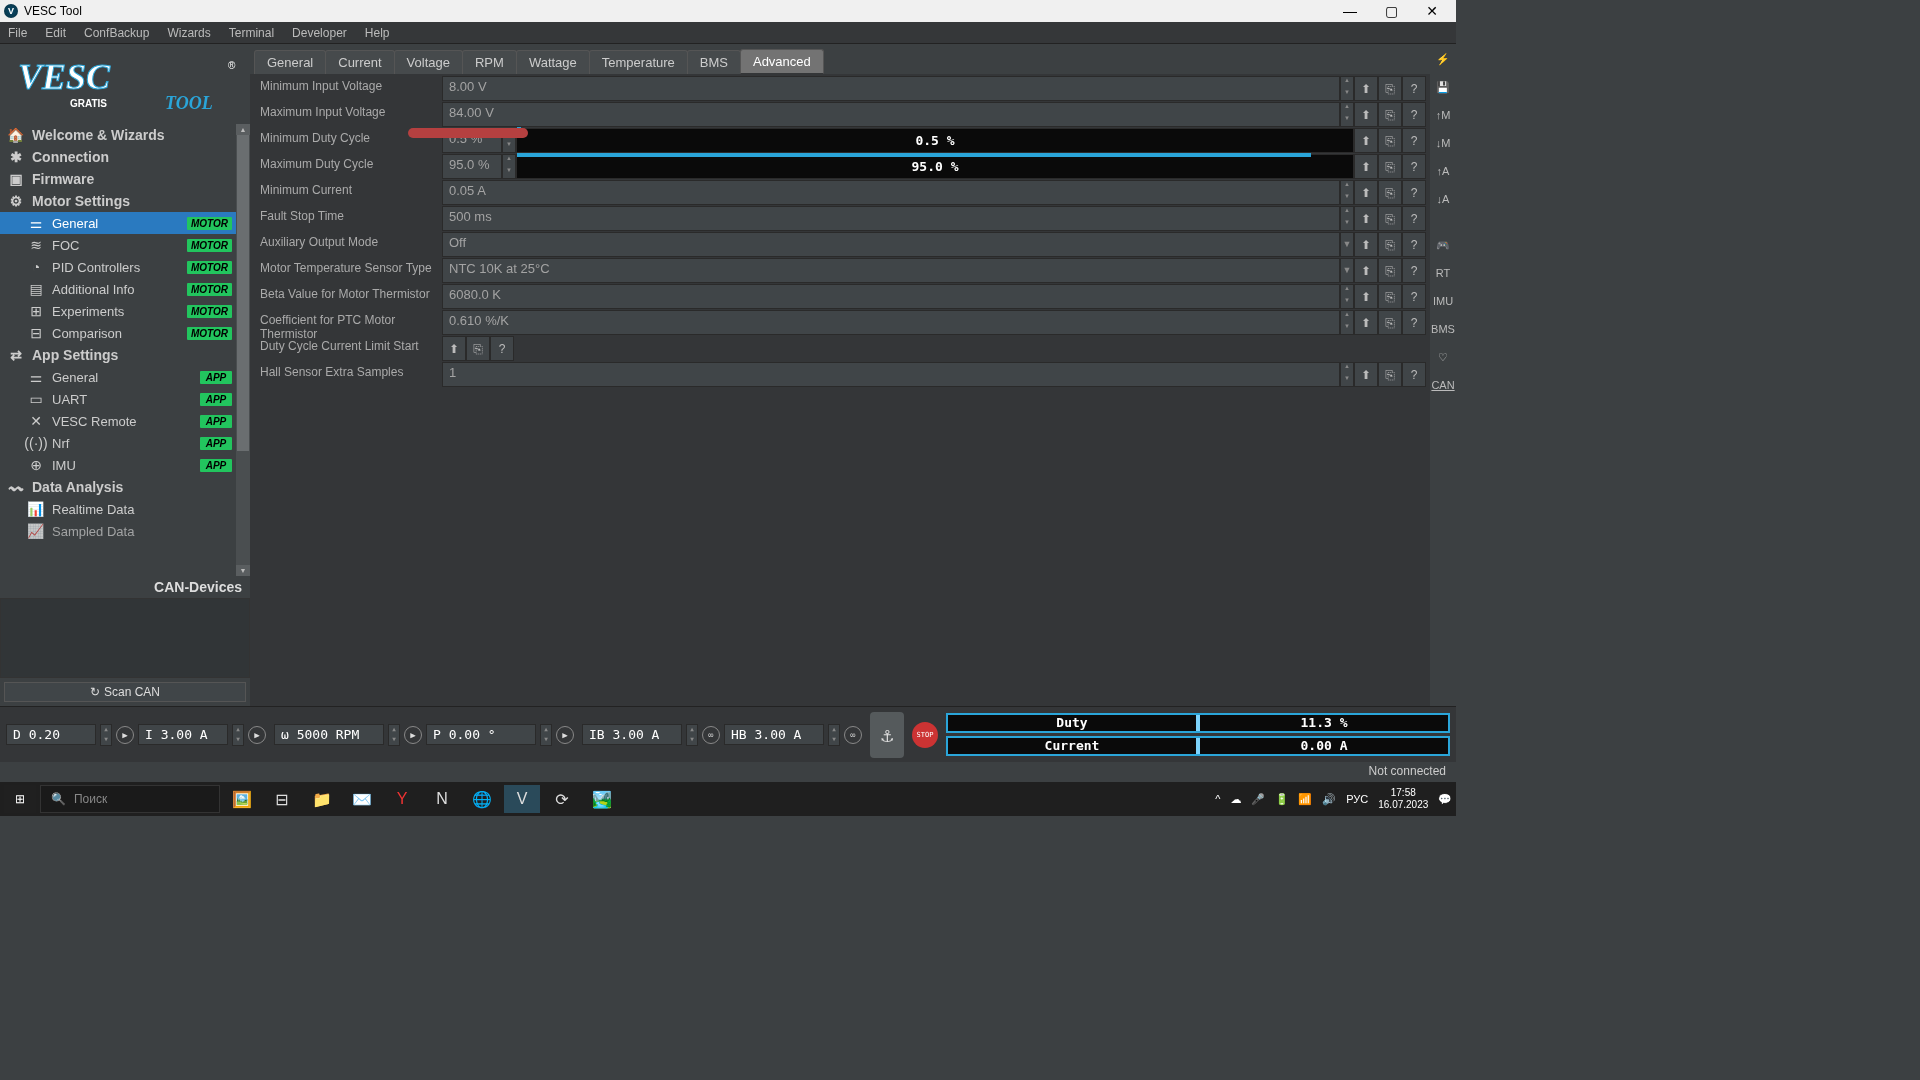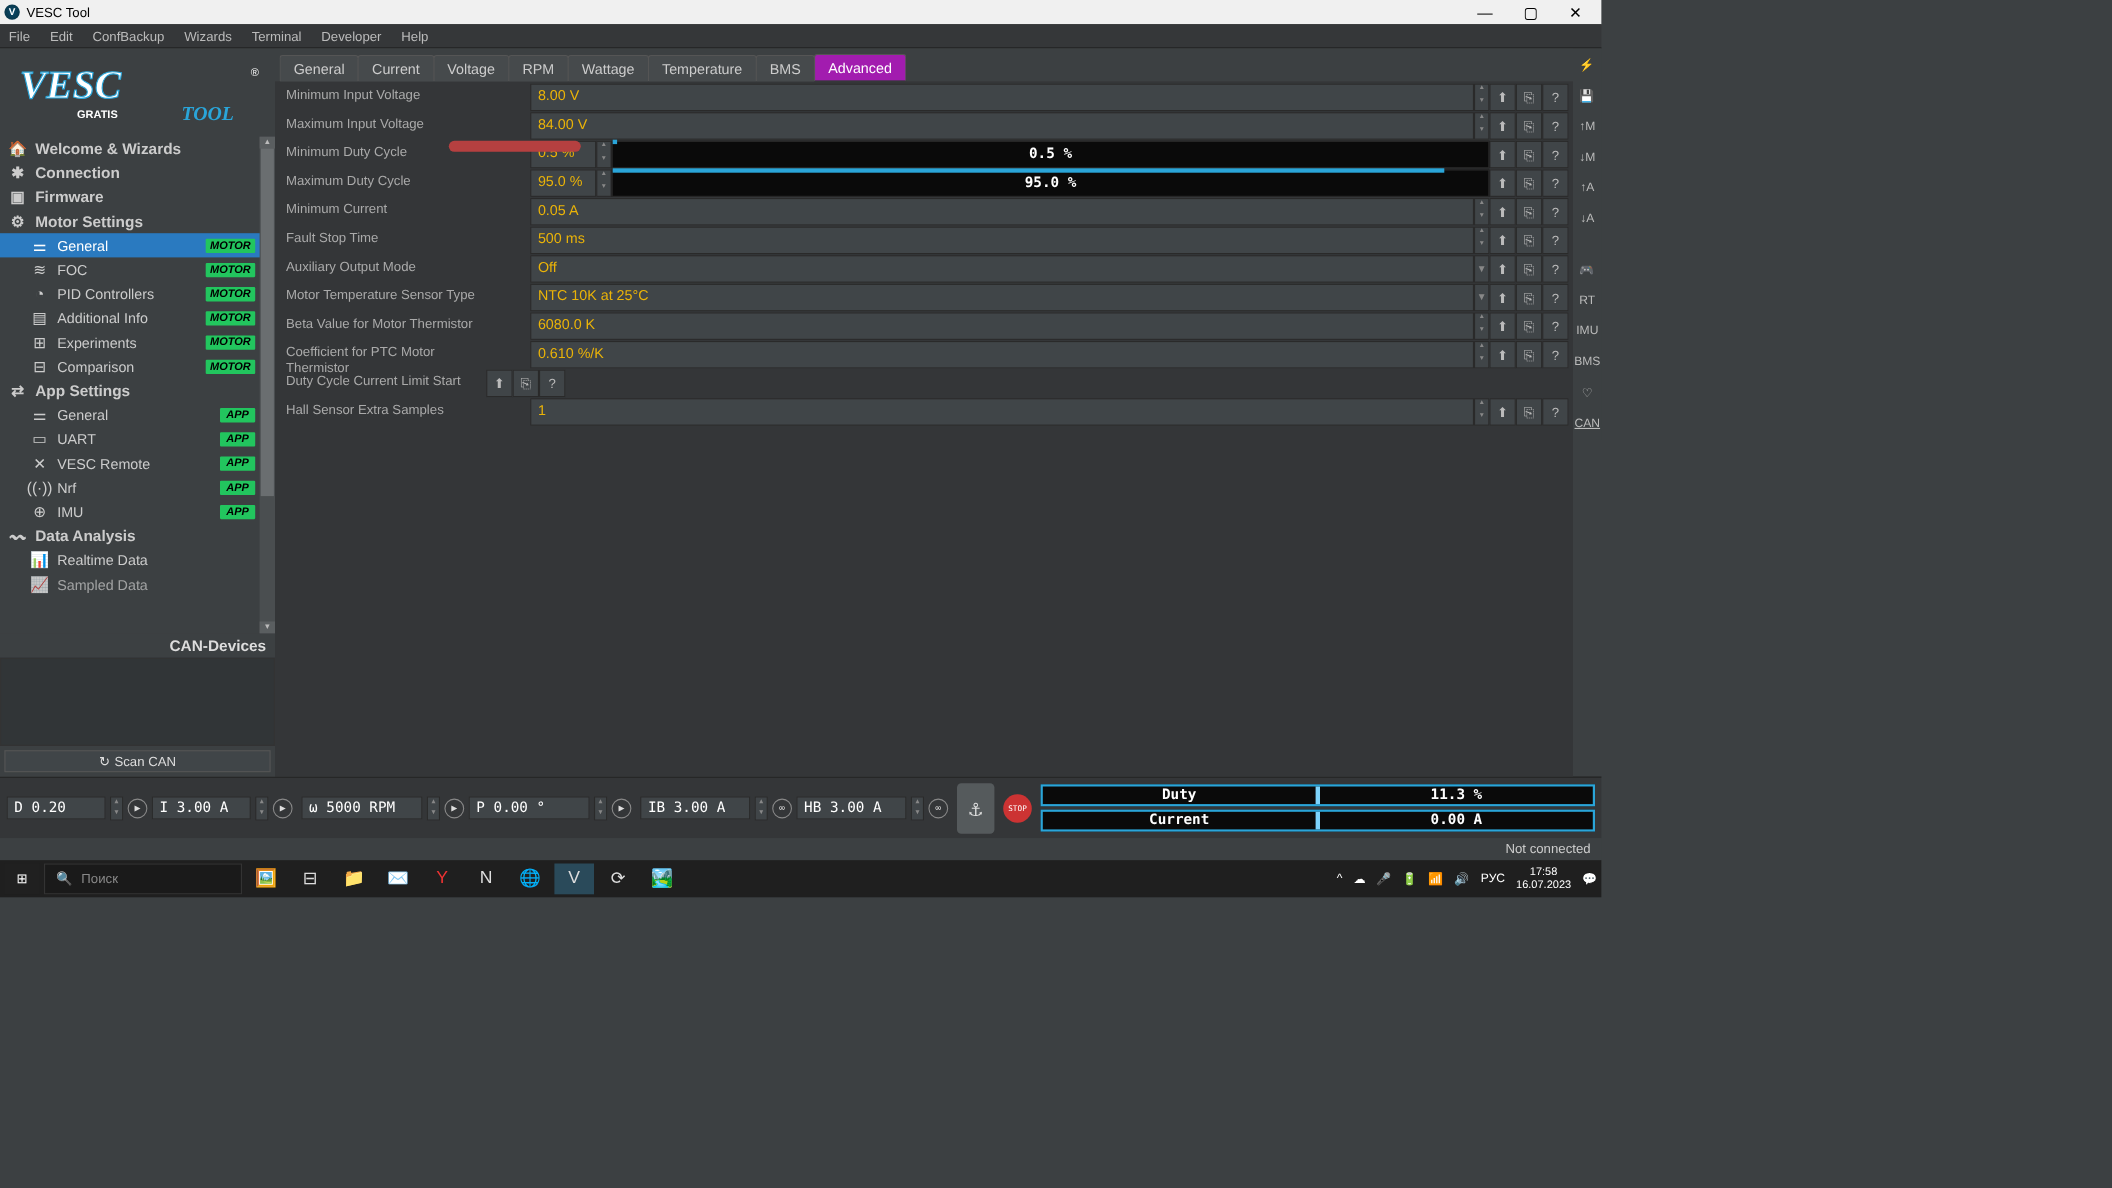--- a/index.html
+++ b/index.html
@@ -44,28 +44,28 @@
 
 .toolbar-right { position: absolute; right: 0; top: 44px; width: 26px; background: #3c4042; display: flex; flex-direction: column; align-items: center; gap: 6px; padding: 4px 0; font-size: 11px; }
 .toolbar-right .tbtn { width: 22px; height: 22px; display: flex; align-items: center; justify-content: center; cursor: pointer; color: #bbb; }
 
 
 .content { flex: 1; background: #343638; display: flex; flex-direction: column; margin-right: 26px; }
 
 
 .tabs { display: flex; height: 30px; align-items: flex-end; padding-left: 4px; background: #3c4042; }
 .tab { padding: 4px 12px; border: 1px solid #555; border-bottom: none; background: #464a4c; color: #ccc; cursor: pointer; margin-right: -1px; font-size: 13px; border-radius: 3px 3px 0 0; position: relative; }
-.tab.active { background: #a21caf; color: #fff; border-bottom: 1px solid #343638; z-index: 1; }
+.tab.active { background: #737373; color: #fff; border-bottom: 1px solid #343638; z-index: 1; }
 
 
 .settings { flex: 1; padding: 2px 4px; }
 .row { display: flex; align-items: stretch; height: 25px; margin-bottom: 1px; gap: 0; }
 .row .label { width: 188px; padding: 3px 6px; color: #aaa; font-size: 12px; flex-shrink: 0; }
 .row .field { flex: 1; display: flex; align-items: stretch; }
-.row .input { background: #404548; color: #eab308; border: 1px solid #2a2a2a; padding: 2px 6px; font-size: 13px; flex: 1; margin-left: 40px; }
+.row .input { background: #404548; color: #a3a3a3; border: 1px solid #2a2a2a; padding: 2px 6px; font-size: 13px; flex: 1; }
 .row .spinner { width: 14px; background: #404548; border: 1px solid #2a2a2a; display: flex; flex-direction: column; }
 .row .spinner div { flex: 1; font-size: 6px; text-align: center; color: #888; cursor: pointer; }
 .row .dropdown-arrow { width: 14px; background: #404548; border: 1px solid #2a2a2a; text-align: center; font-size: 9px; line-height: 22px; color: #888; cursor: pointer; }
 .row .slider-wrap { flex: 1; position: relative; border: 1px solid #2a2a2a; background: #0a0a0a; display: flex; align-items: center; }
 .row .slider-track { position: absolute; top: -2px; left: 0; height: 4px; background: #2aa5d9; }
 .row .slider-label { position: absolute; width: 100%; text-align: center; color: #fff; font-family: monospace; font-size: 13px; font-weight: bold; }
 .row .btns { display: flex; gap: 0; }
 .row .btn { width: 24px; border: 1px solid #2a2a2a; background: #404548; display: flex; align-items: center; justify-content: center; font-size: 12px; color: #bbb; cursor: pointer; }
 
 .annotation { position: absolute; width: 120px; height: 10px; background: #b54040; border-radius: 6px; left: 408px; top: 128px; z-index: 10; }

